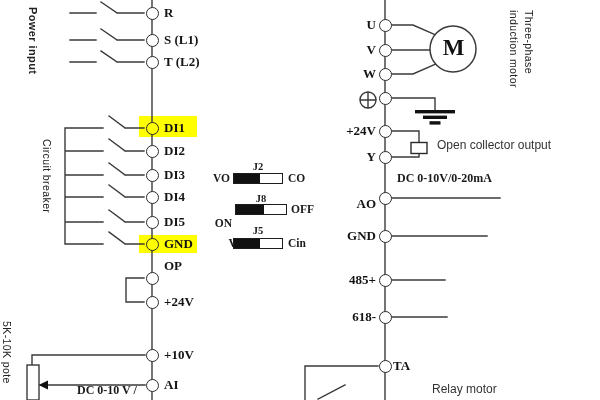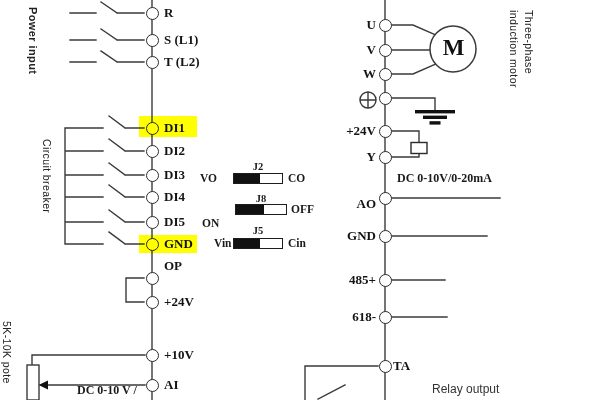--- a/index.html
+++ b/index.html
@@ -15,21 +15,21 @@
   .ann{position:absolute;font-family:"Liberation Sans",sans-serif;font-size:12px;line-height:13px;
        color:#333;white-space:nowrap;}
   .scap{position:absolute;font-family:"Liberation Serif",serif;font-weight:700;font-size:12px;
         line-height:13px;color:#1a1a1a;white-space:nowrap;}
   .vtext{position:absolute;writing-mode:vertical-rl;font-family:"Liberation Sans",sans-serif;
          color:#222;letter-spacing:0.4px;}
   .jname{position:absolute;font-family:"Liberation Serif",serif;font-weight:700;font-size:10.5px;
          line-height:11px;color:#1a1a1a;text-align:center;}
   .jside{position:absolute;font-family:"Liberation Serif",serif;font-weight:700;font-size:11.5px;
          line-height:12px;color:#1a1a1a;white-space:nowrap;}
-  .jside.ra{}
+  .jside.ra{text-align:right;}
   .jrect{position:absolute;height:11px;box-sizing:border-box;border:1.3px solid #1d1d1d;background:#fff;}
   .jfill{position:absolute;left:0;top:0;bottom:0;width:55%;background:#111;}
   .motorM{position:absolute;font-family:"Liberation Serif",serif;font-weight:700;font-size:23px;
           line-height:26px;color:#111;text-align:center;}
 </style>
 </head>
 <body>
 
 <div class="stage">
 
@@ -151,17 +151,18 @@
     </div>
   <div class="jside" style="left:291px;top:203px">OFF</div>
 
   <div class="jname" style="left:233px;top:225px;width:50px">J5</div>
   <div class="jside ra" style="left:214px;top:237px;width:32px">Vin</div>
   <div class="jrect" style="left:233px;top:238px;width:50px">
       <span class="jfill"></span>
     </div>
   <div class="jside" style="left:288px;top:237px">Cin</div>
 
+  <div class="ann" style="left:437px;top:139px">Open collector output</div>
   <div class="scap" style="left:397px;top:172px">DC 0-10V/0-20mA</div>
-  <div class="ann" style="left:432px;top:383px">Relay output</div>
+  <div class="ann" style="left:432px;top:383px">Relay motor</div>
   <div class="scap" style="left:77px;top:384px">DC 0-10 V /</div>
 
 </div>
 
 </body></html>

